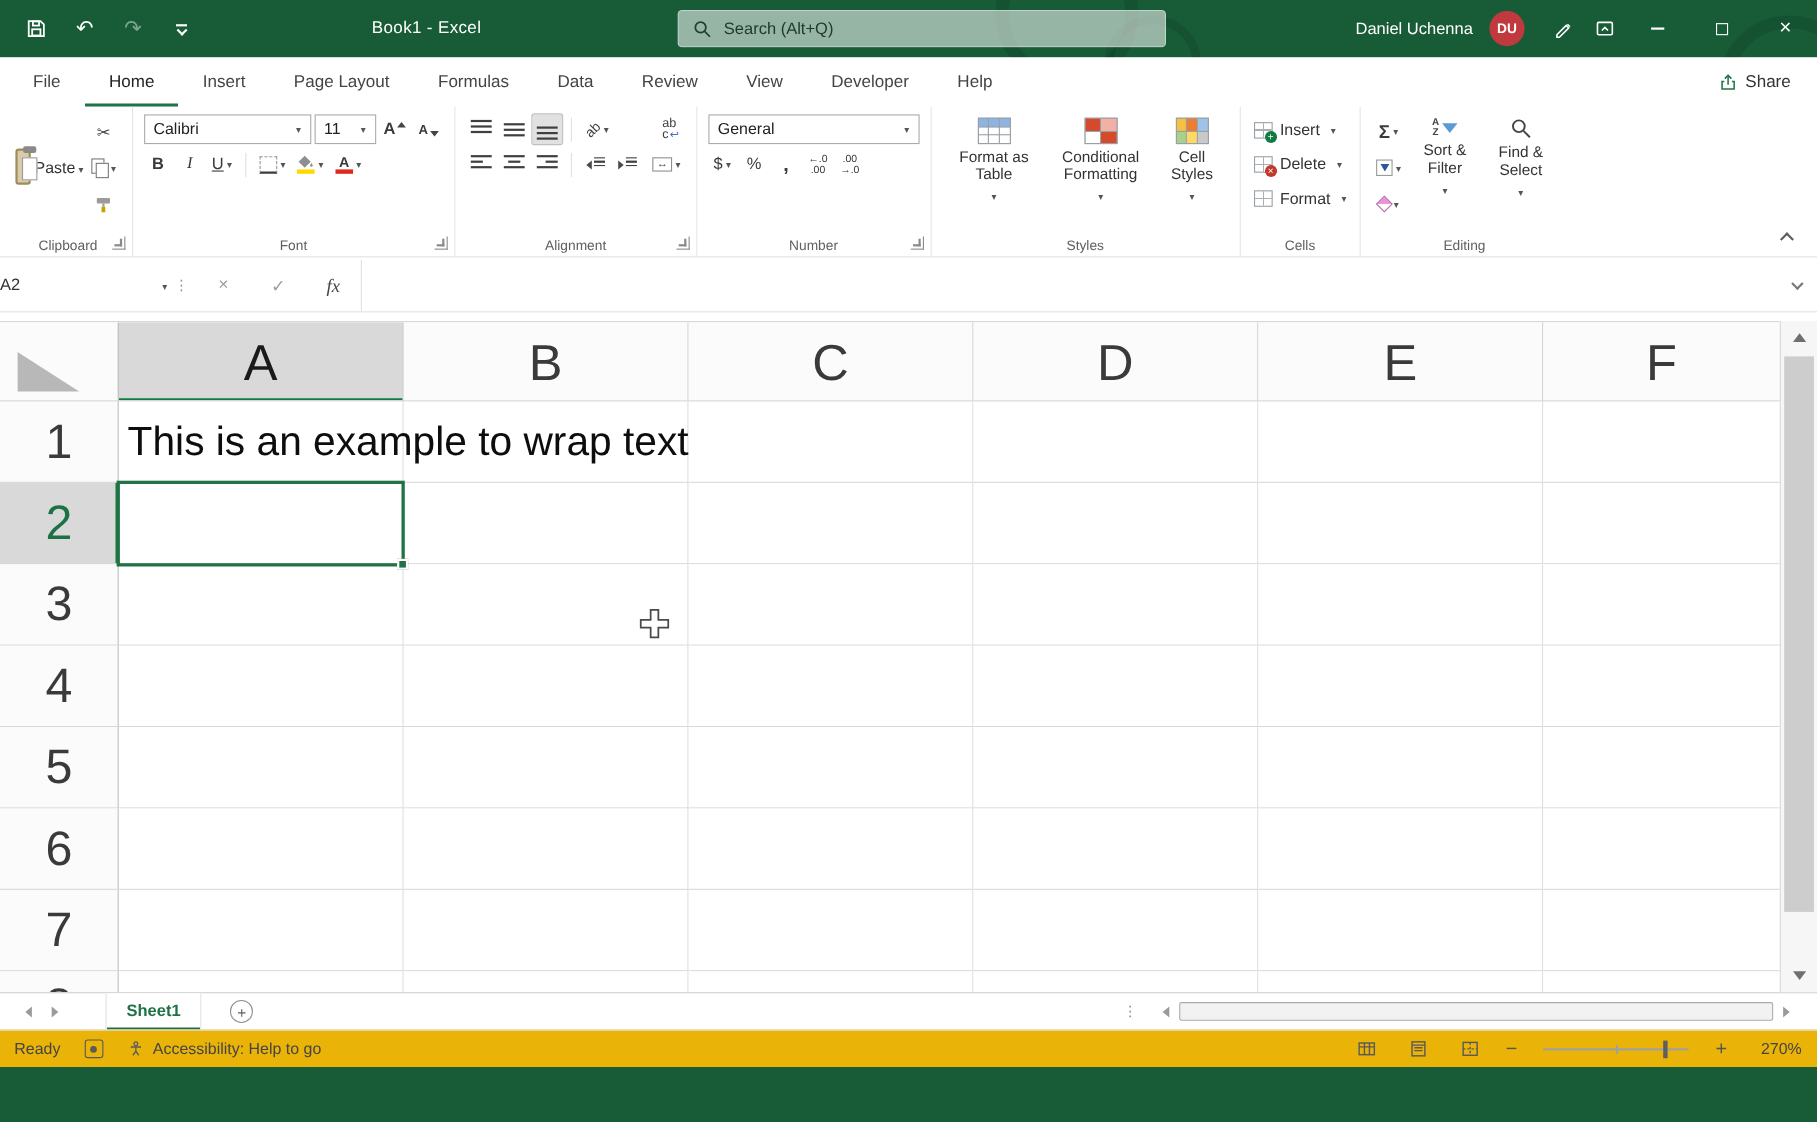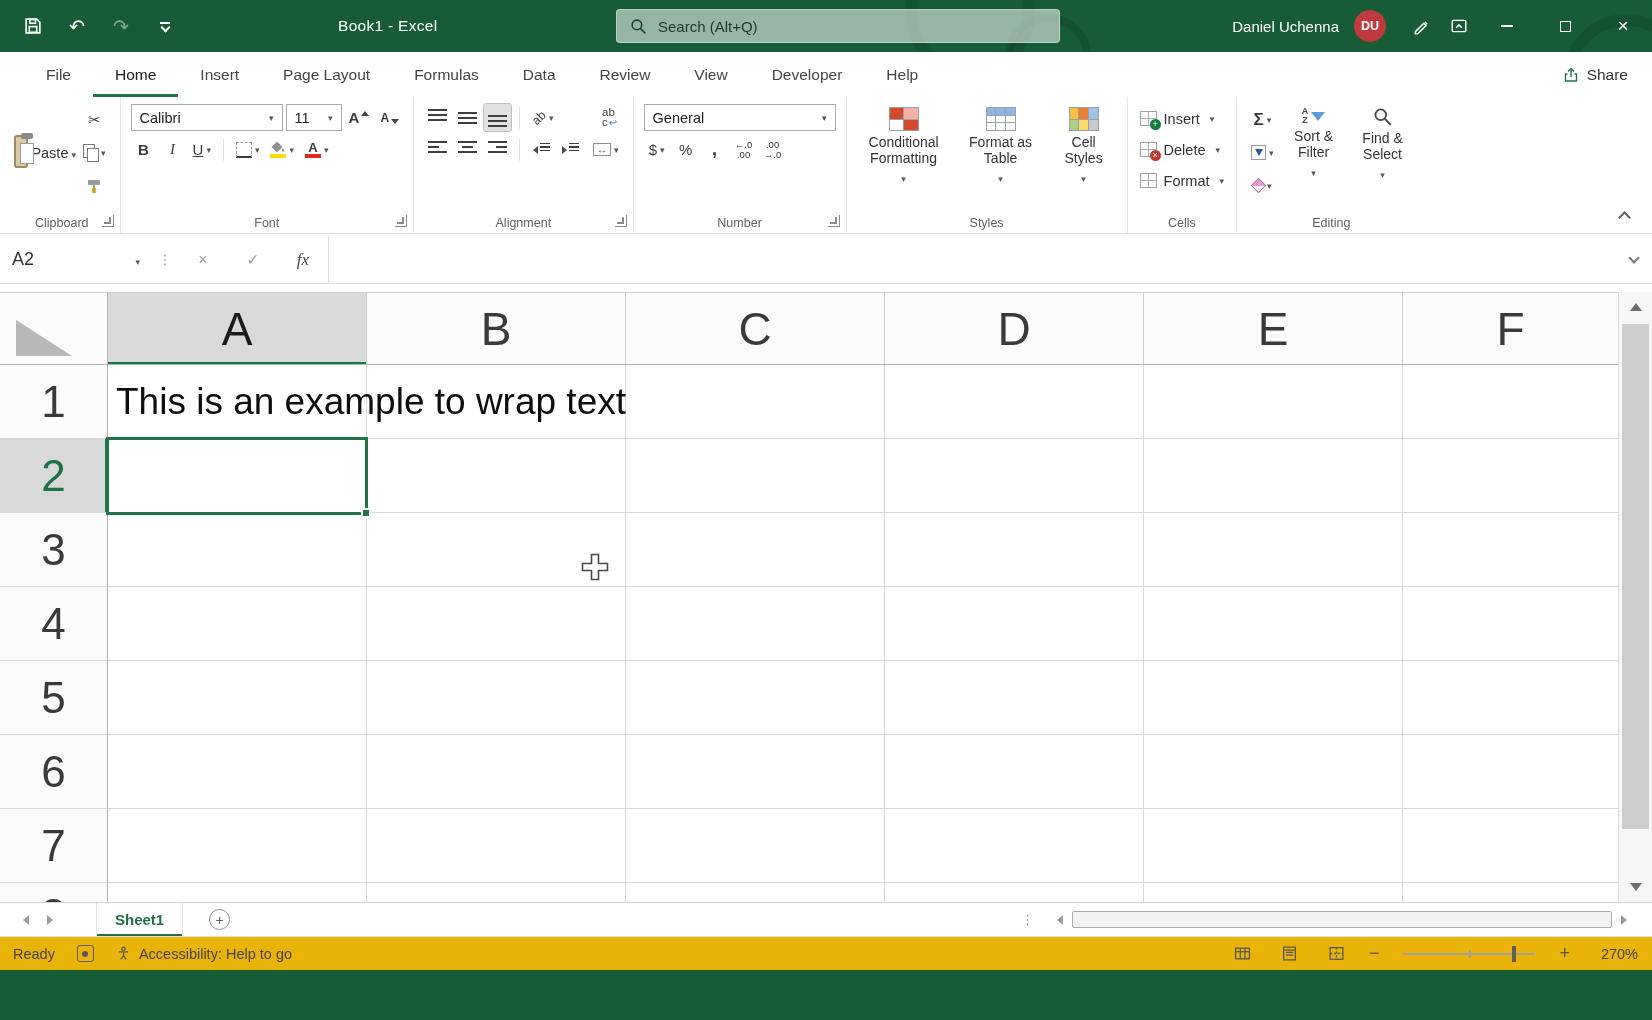--- a/index.html
+++ b/index.html
@@ -22,21 +22,21 @@
 .searchbox{position:absolute;left:616px;top:9px;width:444px;height:34px;background:rgba(255,255,255,.55);border:1px solid rgba(255,255,255,.4);border-radius:4px;display:flex;align-items:center;gap:11px;padding:0 13px;color:#203B2B;font-size:15px}
 .tb-right{position:absolute;right:0;top:0;height:52px;display:flex;align-items:center}
 .user-name{font-size:15px;margin-right:15px}
 .avatar{width:32px;height:32px;border-radius:50%;background:#C0393F;color:#fff;font-size:12.5px;font-weight:bold;display:flex;align-items:center;justify-content:center;margin-right:16px}
 .winctl{width:58px;height:52px;display:flex;align-items:center;justify-content:center}
 .min-glyph{width:12px;height:2px;background:#fff}
 .max-glyph{width:11px;height:11px;border:1.6px solid #fff}
 .close-x{font-size:19px}
 
 
-.tabrow{position:absolute;left:0;top:52px;width:100%;height:45px;background:#fff;display:flex;align-items:stretch;padding-left:24px}
+.tabrow{position:absolute;left:0;top:52px;width:100%;height:45px;background:#fff;display:flex;align-items:stretch;padding-left:8px}
 .tab{padding:0 22px;display:flex;align-items:center;font-size:15.5px;color:#444}
 .tab.active{color:#222;box-shadow:inset 0 -3px 0 #217346}
 .share{margin-left:auto;margin-right:24px;display:flex;align-items:center;gap:8px;font-size:15.5px;color:#333}
 
 
 .ribbon{position:absolute;left:0;top:97px;width:100%;height:137px;background:#fff;border-bottom:1px solid #E1E1E1;display:flex;align-items:stretch;padding-left:4px}
 .group{position:relative;display:flex;flex-direction:column;padding:7px 10px 24px}
 .group + .group{border-left:1px solid #E5E5E5}
 .group-label{position:absolute;bottom:3px;left:0;right:0;text-align:center;font-size:12.5px;color:#5f5f5f}
 .launcher{position:absolute;right:6px;bottom:6px;width:12px;height:12px;border-right:1px solid #8a8a8a;border-bottom:1px solid #8a8a8a}
@@ -127,21 +127,21 @@
 .fi-arrow{width:0;height:0;border-left:4px solid transparent;border-right:4px solid transparent;border-top:7px solid #2B579A}
 .clear-icon{width:11px;height:11px;transform:rotate(45deg);background:linear-gradient(135deg,#E993D8 0 50%,#fff 50% 100%);border:1px solid #B36AA6;display:block}
 .sorticon{display:flex;align-items:center;gap:3px}
 .az{display:flex;flex-direction:column;font-size:9px;font-weight:bold;color:#444;line-height:9px}
 .funnel{width:0;height:0;border-left:7px solid transparent;border-right:7px solid transparent;border-top:9px solid #5B9BD5}
 .collapse-ribbon{position:absolute;right:18px;bottom:10px;width:20px;height:16px;display:flex;align-items:center;justify-content:center}
 .chev-up{width:9px;height:9px;border-top:2px solid #5f5f5f;border-right:2px solid #5f5f5f;transform:rotate(-45deg);display:block;margin-top:4px}
 
 
 .formulabar{position:absolute;left:0;top:236px;width:100%;height:48px;background:#fff;border-bottom:1px solid #E0E0E0;display:flex;align-items:center}
-.namebox{width:152px;height:100%;display:flex;align-items:center;padding:0 12px;font-size:18px;color:#333}
+.namebox{width:152px;height:100%;display:flex;align-items:center;padding:0 0;font-size:15px;color:#333}
 .namebox .caret{margin-left:auto}
 .fdots{width:26px;text-align:center;color:#8a8a8a;font-size:13px}
 .fdots::before{content:"⋮"}
 .fbtn{width:50px;height:100%;display:flex;align-items:center;justify-content:center;font-size:16px;color:#9e9e9e}
 .fbtn.fx{font-family:"Liberation Serif",serif;font-style:italic;color:#444;font-size:17px}
 .finput{flex:1;height:100%;border-left:1px solid #E0E0E0;display:flex;align-items:center;padding:0 10px;font-size:15px}
 .fb-expand{width:36px;height:100%;display:flex;align-items:center;justify-content:center}
 .chev-dn-g{width:8px;height:8px;border-right:2px solid #777;border-bottom:2px solid #777;transform:rotate(45deg);margin-top:-4px}
 
 
@@ -484,42 +484,42 @@
           </div>
       </div>
     </div>
     <span class="group-label">Number</span>
     <span class="launcher"></span>
   </section>
 
   <section class="group">
     <div class="r">
       <div class="bigbtn">
+        <span class="sicon tbl">
+            <i></i>
+            <i></i>
+            <i></i>
+            <i></i>
+            <i></i>
+            <i></i>
+            <i></i>
+            <i></i>
+            <i></i>
+          </span>
+        <span>Format as Table</span>
+        <span class="caret"></span>
+      </div>
+      <div class="bigbtn">
         <span class="sicon cond">
             <i></i>
             <i></i>
             <i></i>
             <i></i>
           </span>
         <span>Conditional Formatting</span>
-        <span class="caret"></span>
-      </div>
-      <div class="bigbtn">
-        <span class="sicon tbl">
-            <i></i>
-            <i></i>
-            <i></i>
-            <i></i>
-            <i></i>
-            <i></i>
-            <i></i>
-            <i></i>
-            <i></i>
-          </span>
-        <span>Format as Table</span>
         <span class="caret"></span>
       </div>
       <div class="bigbtn w64">
         <span class="sicon cs">
             <i></i>
             <i></i>
             <i></i>
             <i></i>
             <i></i>
             <i></i>

